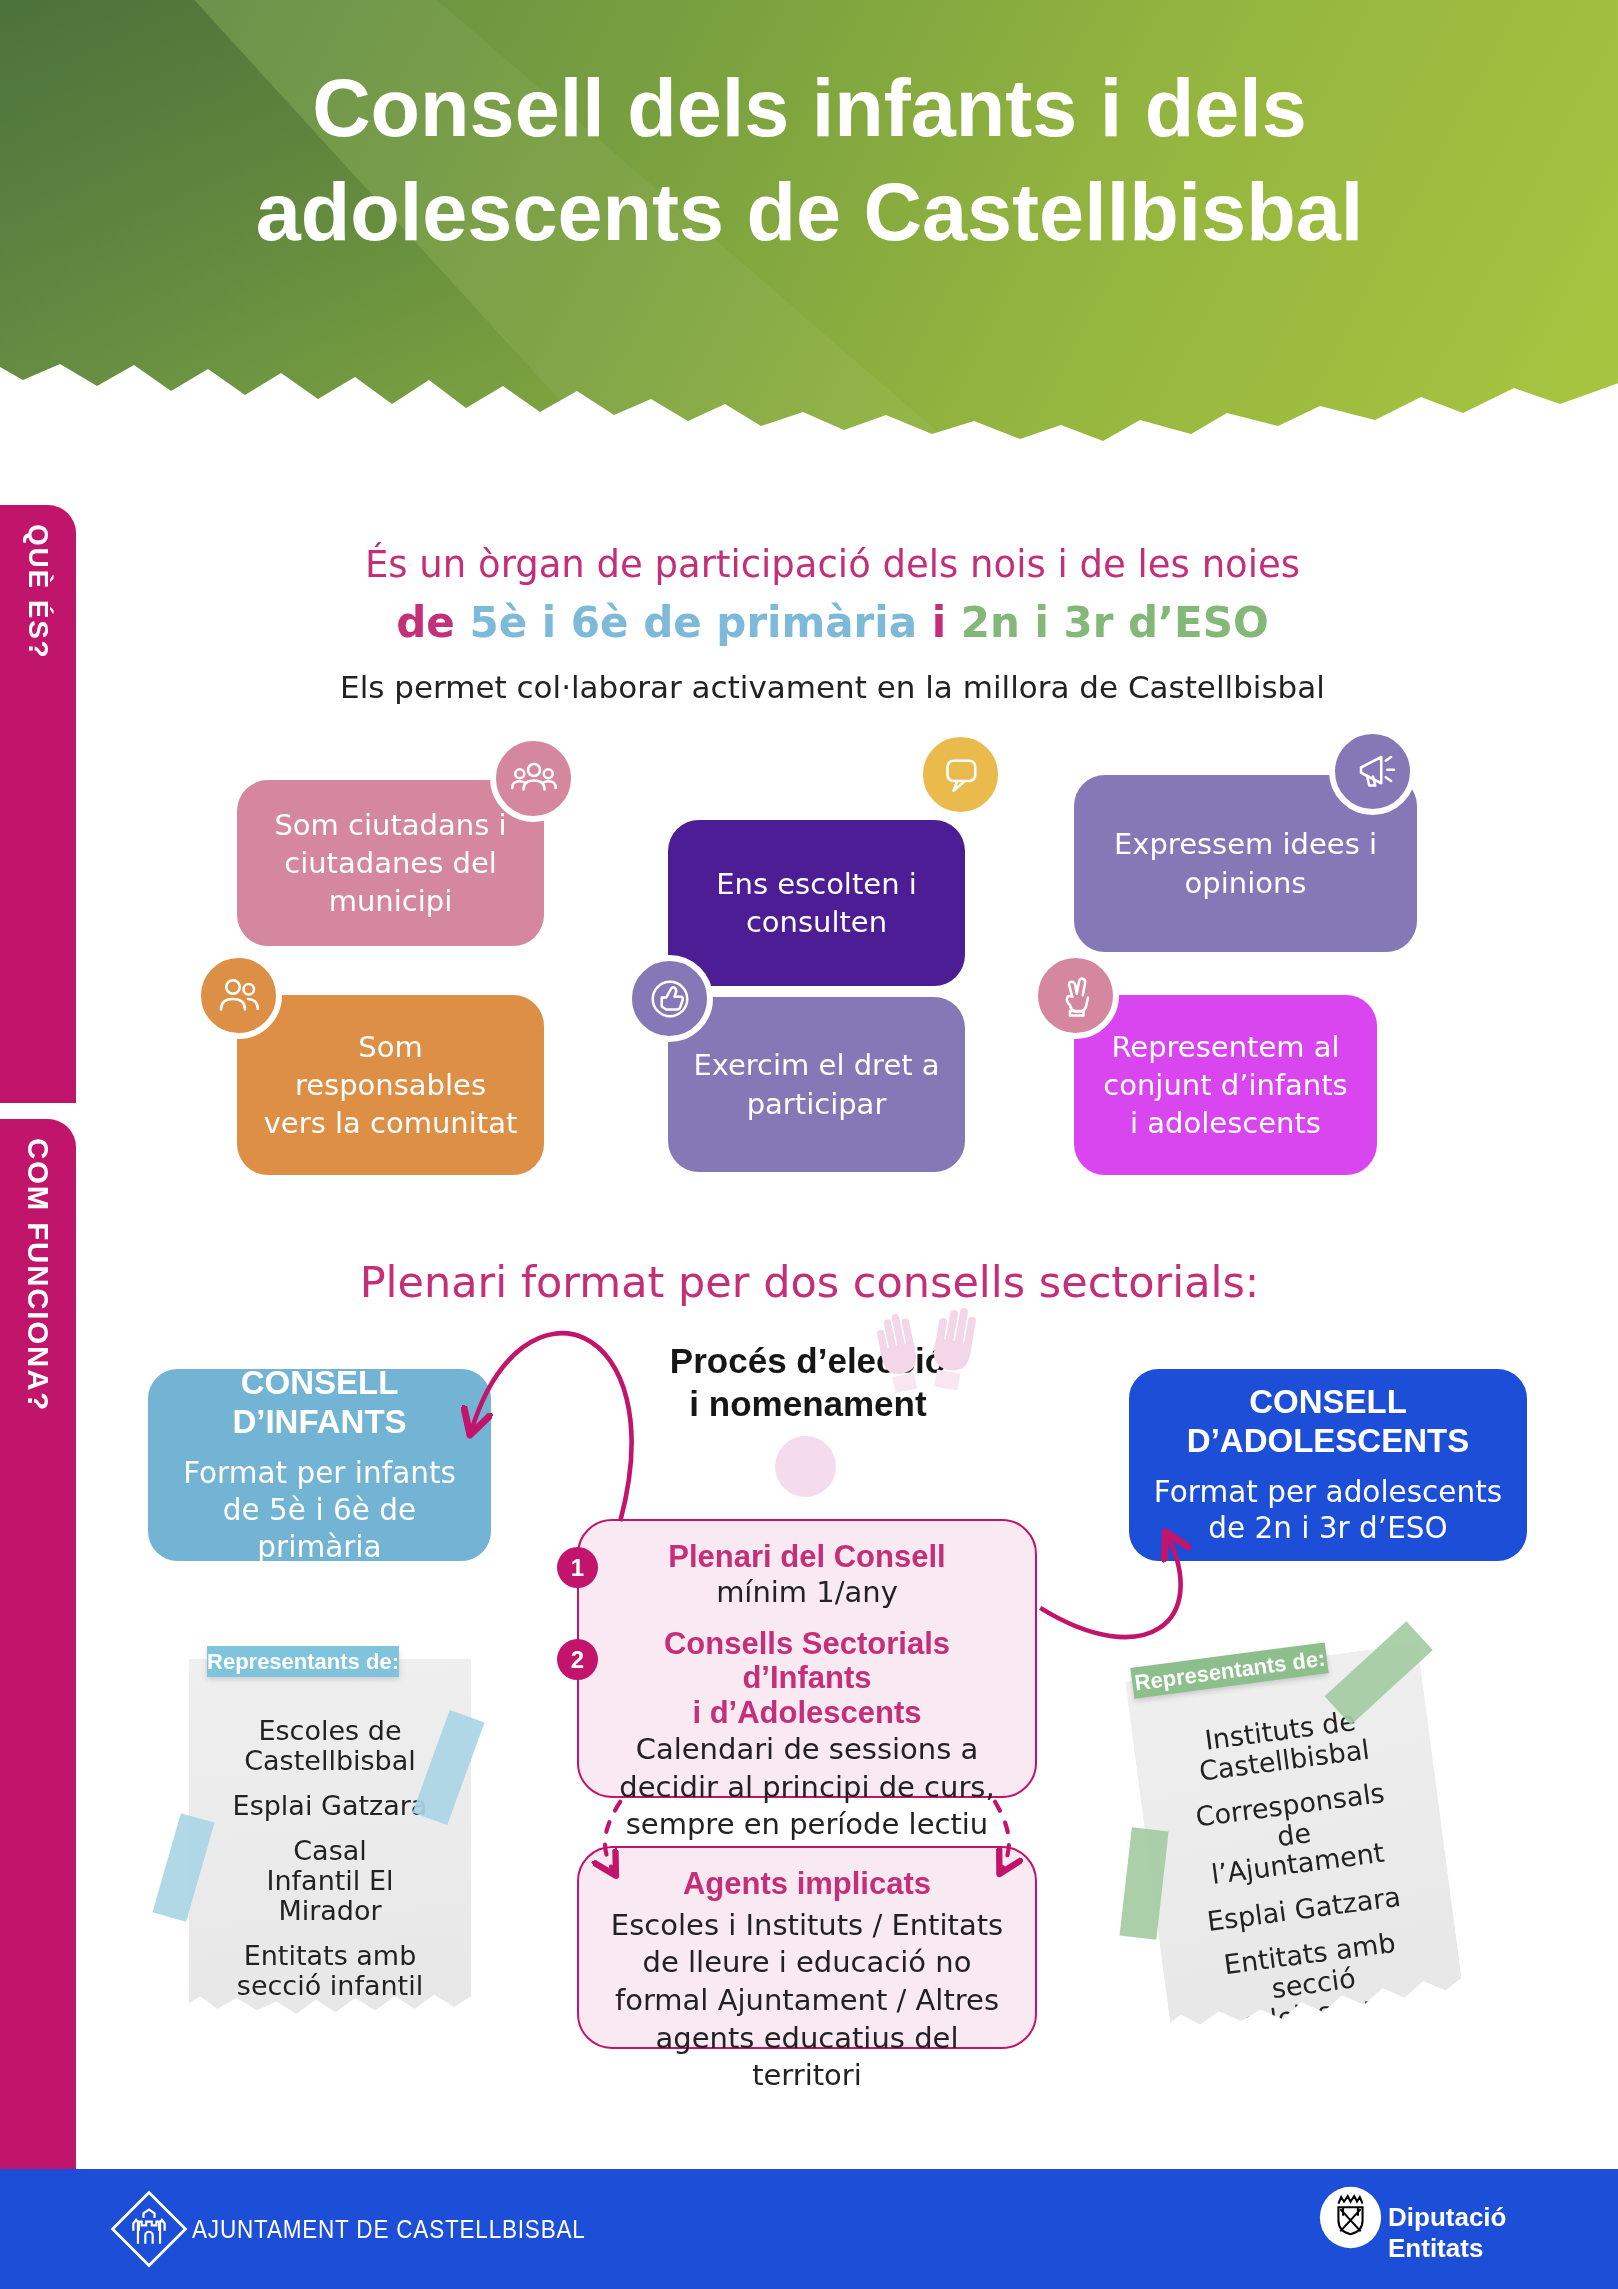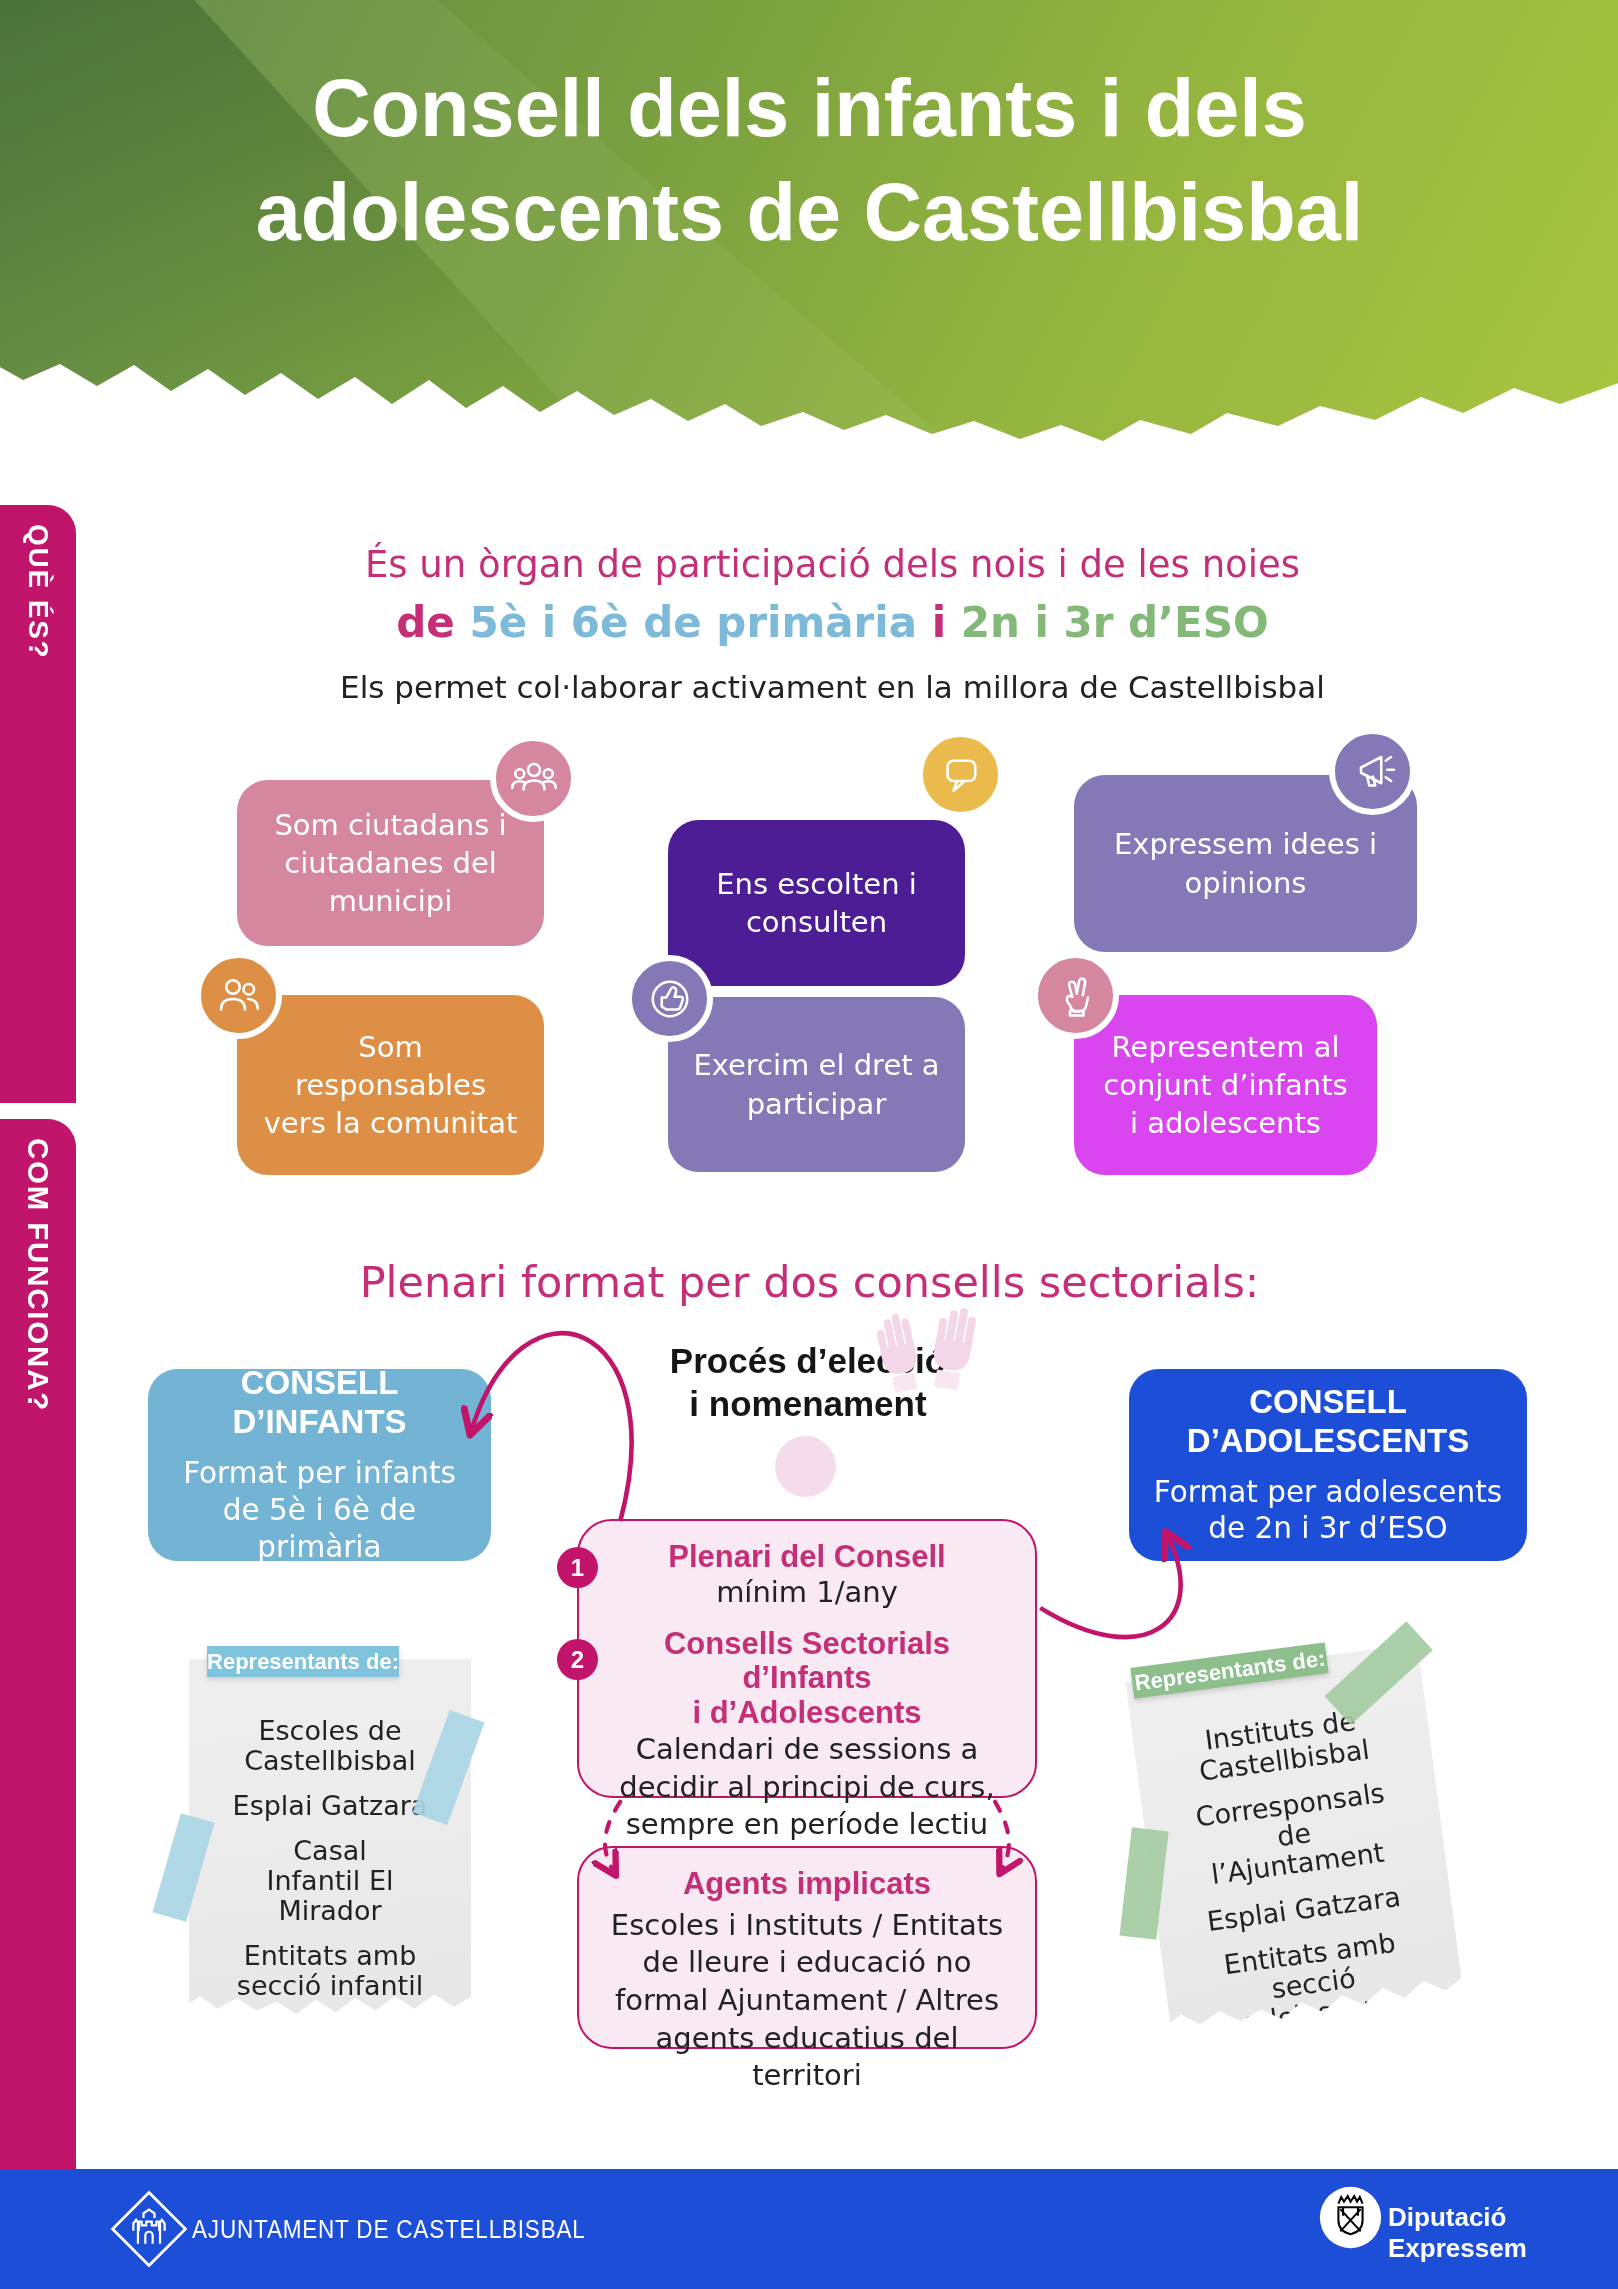--- a/index.html
+++ b/index.html
@@ -297,18 +297,18 @@
       <circle cx="35" cy="35" r="33" fill="#fff"></circle>
       <g stroke="#000" stroke-width="2.2" fill="none">
         <path d="M22 20 l3-7 3 5 4-6 3 6 4-6 3 6 3-5 3 7"></path>
         <path d="M22 24 h26 v14 q0 12-13 15-13-3-13-15z"></path>
         <path d="M24 26 l22 24 M46 26 L24 50"></path>
         <path d="M27 24 v9 M43 24 v9"></path>
       </g>
     </svg>
     <div class="dip-text">
       <div>Diputació</div>
-      <div>Expressem</div>
+      <div>Entitats</div>
     </div>
   </div>
 
 </div>
 
 
 </body></html>

